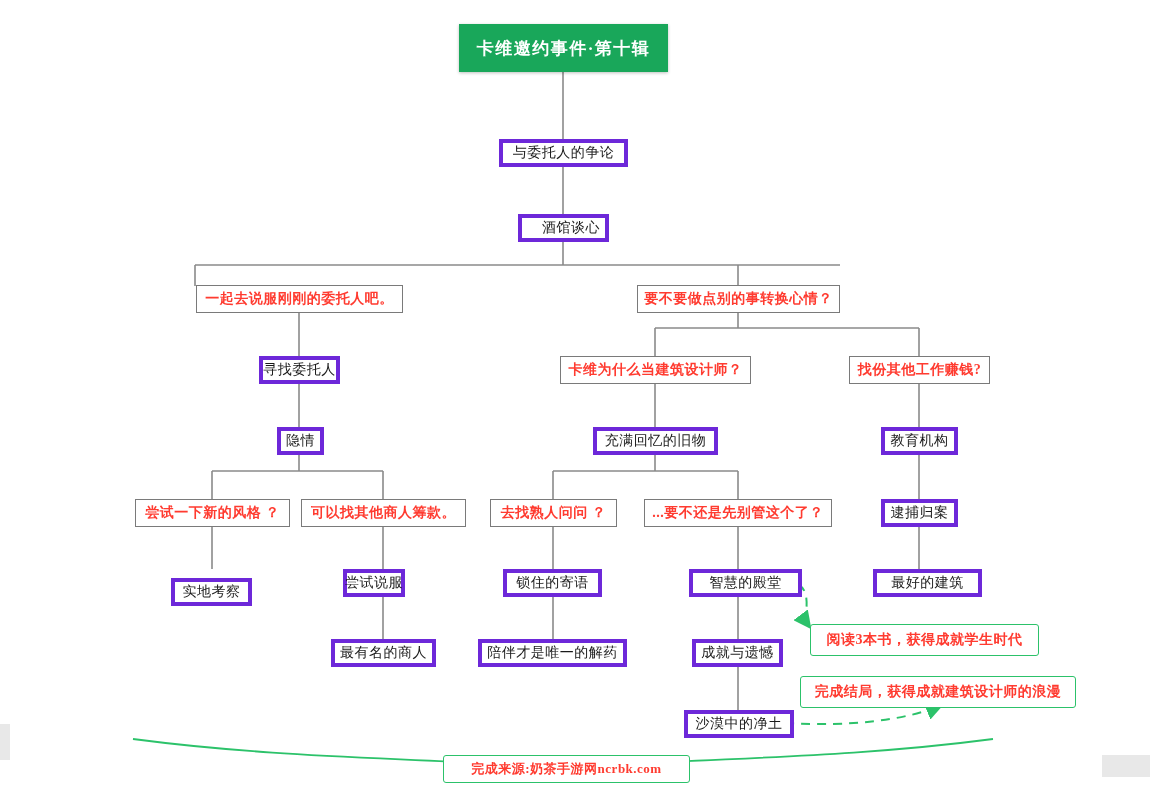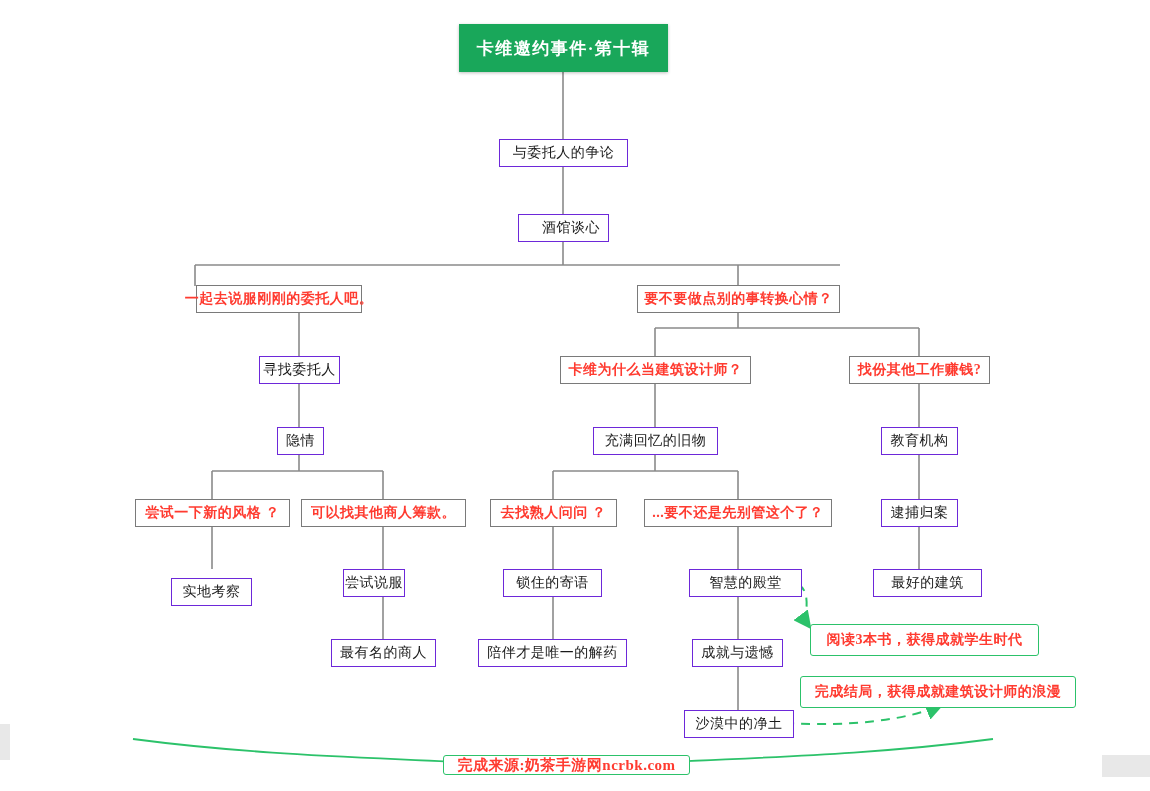--- a/index.html
+++ b/index.html
@@ -12,21 +12,21 @@
   }
   #canvas{position:absolute;left:0;top:0;width:1150px;height:791px;font-family:Liberation Serif, serif;}
   svg#wires{position:absolute;left:0;top:0;width:1150px;height:791px;pointer-events:none;}
 
   .node{
     position:absolute;
     box-sizing:border-box;
     display:flex;align-items:center;justify-content:center;
     white-space:nowrap;
     background:#ffffff;
-    border:1px solid #6d28d9;
+    border:4px solid #6d28d9;
     color:#1a1a1a;
     font-size:14px;
     letter-spacing:0.5px;
     height:28px;
     padding:0 9px;
     z-index:3;
   }
   .node.choice{
     border:1px solid #7a7a7a;
     color:#ff3b30;
@@ -49,22 +49,22 @@
     font-weight:bold;
     font-size:14px;
     height:32px;
     padding:0 12px;
   }
   .node.ending{
     border:1.5px solid #2cc26a;
     border-radius:3px;
     color:#ff3b30;
     font-weight:bold;
-    font-size:15px;
-    height:20px;
+    font-size:13px;
+    height:28px;
     padding:0 14px;
   }
   .greyblock{
     position:absolute;
     background:#e8e8e8;
     z-index:1;
   }
 </style>
 </head>
 <body>
@@ -129,21 +129,21 @@
       <path d="M133,739 C 300,761 450,757 563,770 C 676,757 826,761 993,739"></path>
     </g>
   </svg>
 
   <div class="node title" style="left:459px;top:24px;width:209px;">卡维邀约事件·第十辑</div>
 
   <div class="node" style="left:499px;top:139px;width:129px;">与委托人的争论</div>
 
   <div class="node" style="left:518px;top:214px;width:91px;padding-left:24px;">酒馆谈心</div>
 
-  <div class="node choice" style="left:196px;top:285px;width:166px;">一起去说服刚刚的委托人吧。</div>
+  <div class="node choice" style="left:196px;top:285px;width:207px;">一起去说服刚刚的委托人吧。</div>
 
   <div class="node choice" style="left:637px;top:285px;width:203px;">要不要做点别的事转换心情？</div>
 
   <div class="node" style="left:259px;top:356px;width:81px;">寻找委托人</div>
 
   <div class="node choice" style="left:560px;top:356px;width:191px;">卡维为什么当建筑设计师？</div>
 
   <div class="node choice" style="left:849px;top:356px;width:141px;">找份其他工作赚钱?</div>
 
   <div class="node" style="left:277px;top:427px;width:47px;">隐情</div>

